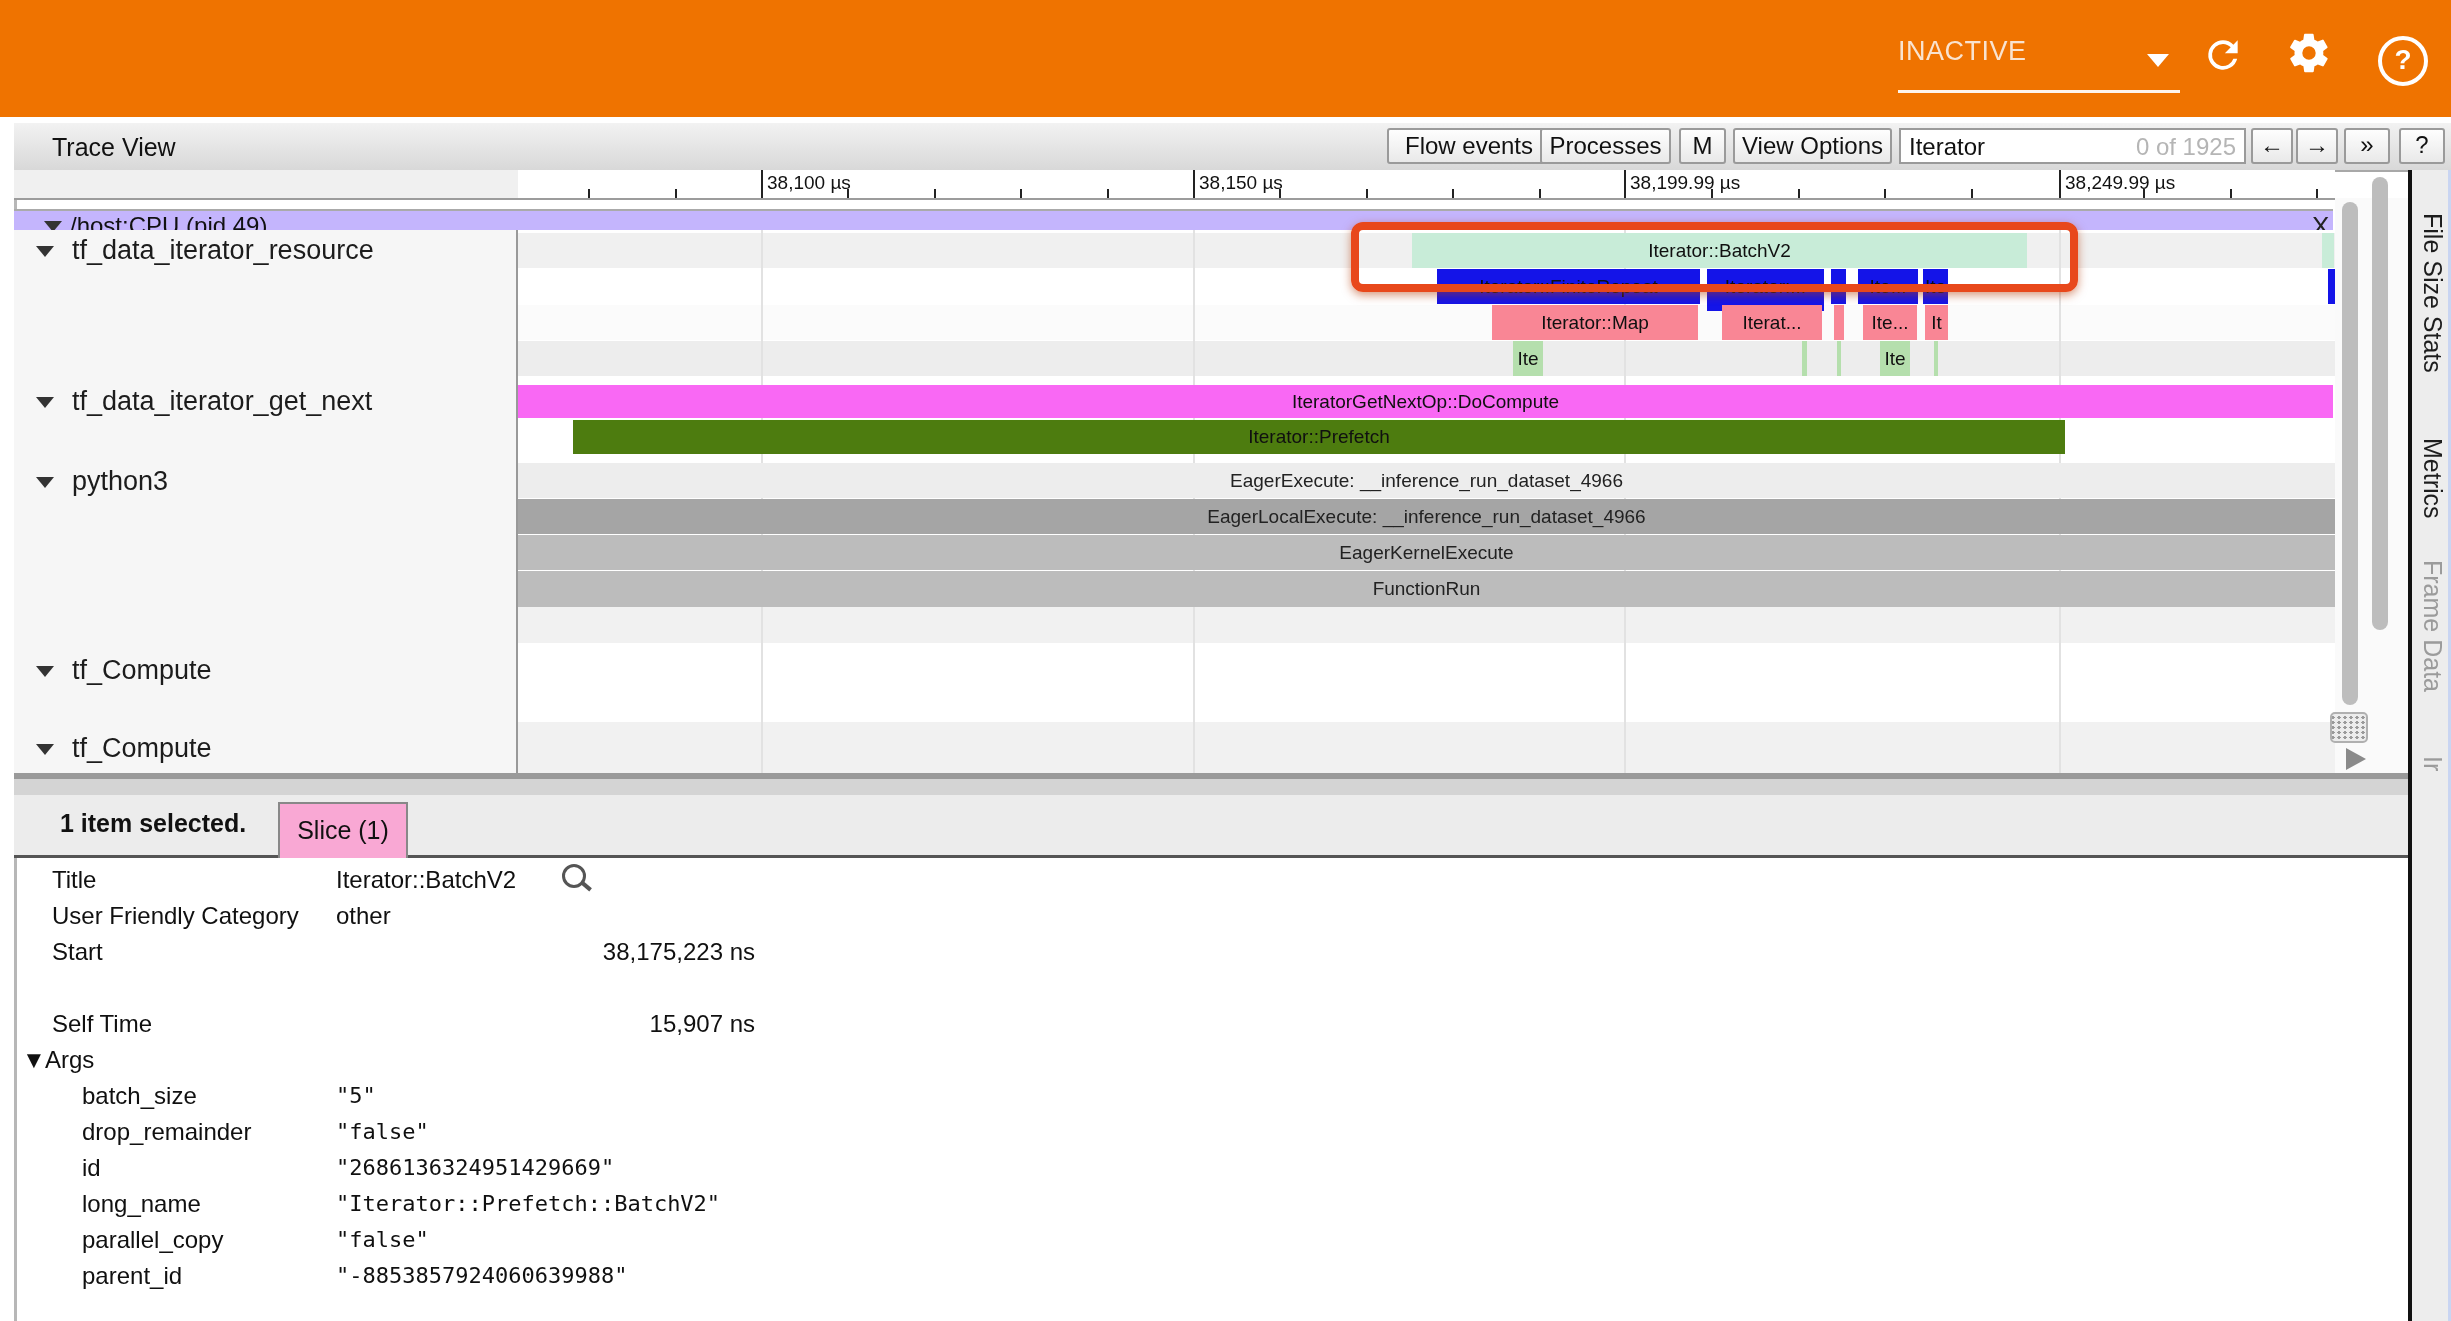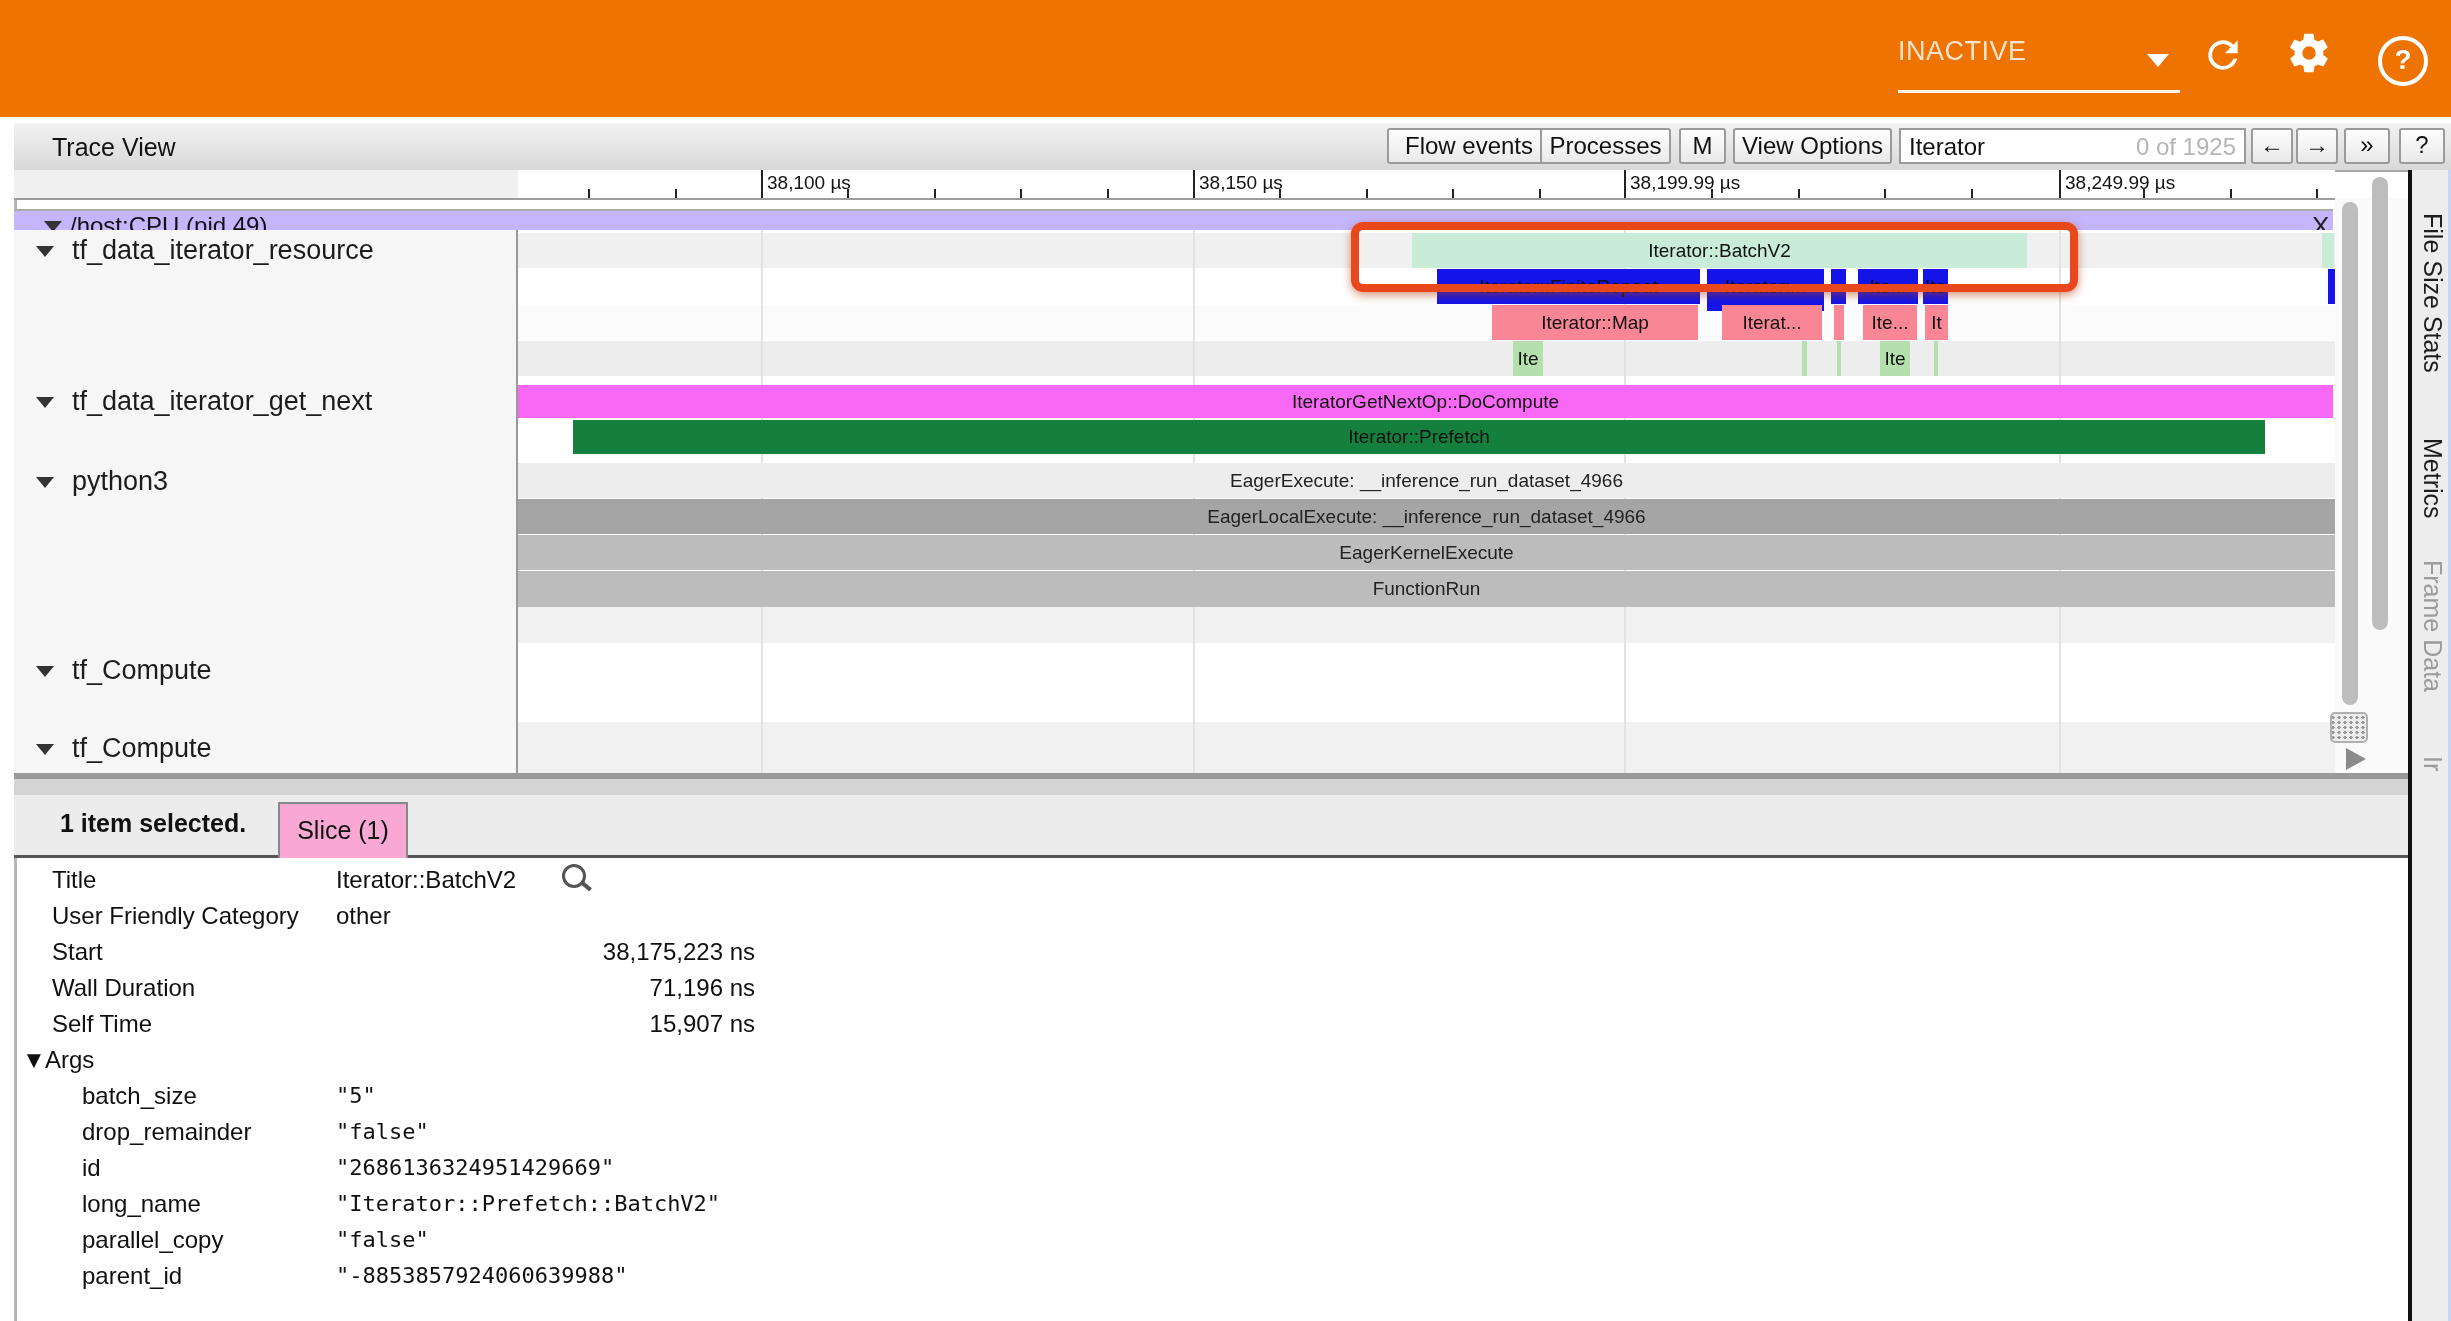--- a/index.html
+++ b/index.html
@@ -204,21 +204,21 @@
       <div class="bar" style="left: 1708px; top: 75px; width: 100px; height: 35px; background: rgb(249, 134, 149); line-height: 35px;">Iterat...</div>
       <div class="bar" style="left: 1820px; top: 75px; width: 10px; height: 35px; background: rgb(249, 134, 149); line-height: 35px;"></div>
       <div class="bar" style="left: 1849px; top: 75px; width: 54px; height: 35px; background: rgb(249, 134, 149); line-height: 35px;">Ite...</div>
       <div class="bar" style="left: 1911px; top: 75px; width: 23px; height: 35px; background: rgb(249, 134, 149); line-height: 35px;">It</div>
       <div class="bar" style="left: 1499px; top: 111px; width: 30px; height: 35px; background: rgb(181, 223, 173); line-height: 35px;">Ite</div>
       <div class="bar" style="left: 1788px; top: 111px; width: 5px; height: 35px; background: rgb(181, 223, 173); line-height: 35px;"></div>
       <div class="bar" style="left: 1823px; top: 111px; width: 4px; height: 35px; background: rgb(181, 223, 173); line-height: 35px;"></div>
       <div class="bar" style="left: 1866px; top: 111px; width: 30px; height: 35px; background: rgb(181, 223, 173); line-height: 35px;">Ite</div>
       <div class="bar" style="left: 1920px; top: 111px; width: 4px; height: 35px; background: rgb(181, 223, 173); line-height: 35px;"></div>
       <div class="bar" style="left: 504px; top: 155px; width: 1815px; height: 33px; background: rgb(249, 104, 244); line-height: 33px;">IteratorGetNextOp::DoCompute</div>
-      <div class="bar" style="left: 559px; top: 190px; width: 1692px; height: 34px; background: #15803d; line-height: 34px;">Iterator::Prefetch</div>
+      <div class="bar" style="left: 559px; top: 190px; width: 1492px; height: 34px; background: #4d7c0f; line-height: 34px;">Iterator::Prefetch</div>
     </div>
   <div id="left-panel" class="abs"></div>
   <div id="track-labels"></div>
   <div id="highlight-rect" class="abs"></div>
   <div id="trace-bottom" class="abs"></div>
 
   <div id="sb-zone" class="abs">
     <div class="sb-thumb" style="left:7px;top:4px;height:503px;"></div>
     <div class="sb-thumb" style="left:37px;top:-21px;height:453px;"></div>
   </div>
@@ -243,24 +243,20 @@
         <div class="val">Iterator::BatchV2</div>
         <div id="mag-icon"></div>
       </div>
       <div class="drow" style="top: 40px;">
         <div class="lbl">User Friendly Category</div>
         <div class="val">other</div>
       </div>
       <div class="drow" style="top: 76px;">
         <div class="lbl">Start</div>
         <div class="val num">38,175,223 ns</div>
-      </div>
-      <div class="drow" style="top: 112px;">
-        <div class="lbl">Wall Duration</div>
-        <div class="val num">71,196 ns</div>
       </div>
       <div class="drow" style="top: 148px;">
         <div class="lbl">Self Time</div>
         <div class="val num">15,907 ns</div>
       </div>
       <div class="drow" style="top: 184px;">
         <div class="lbl args">▼</div>
         <div class="lbl" style="left: 28px;">Args</div>
       </div>
       <div class="drow" style="top: 220px;">

